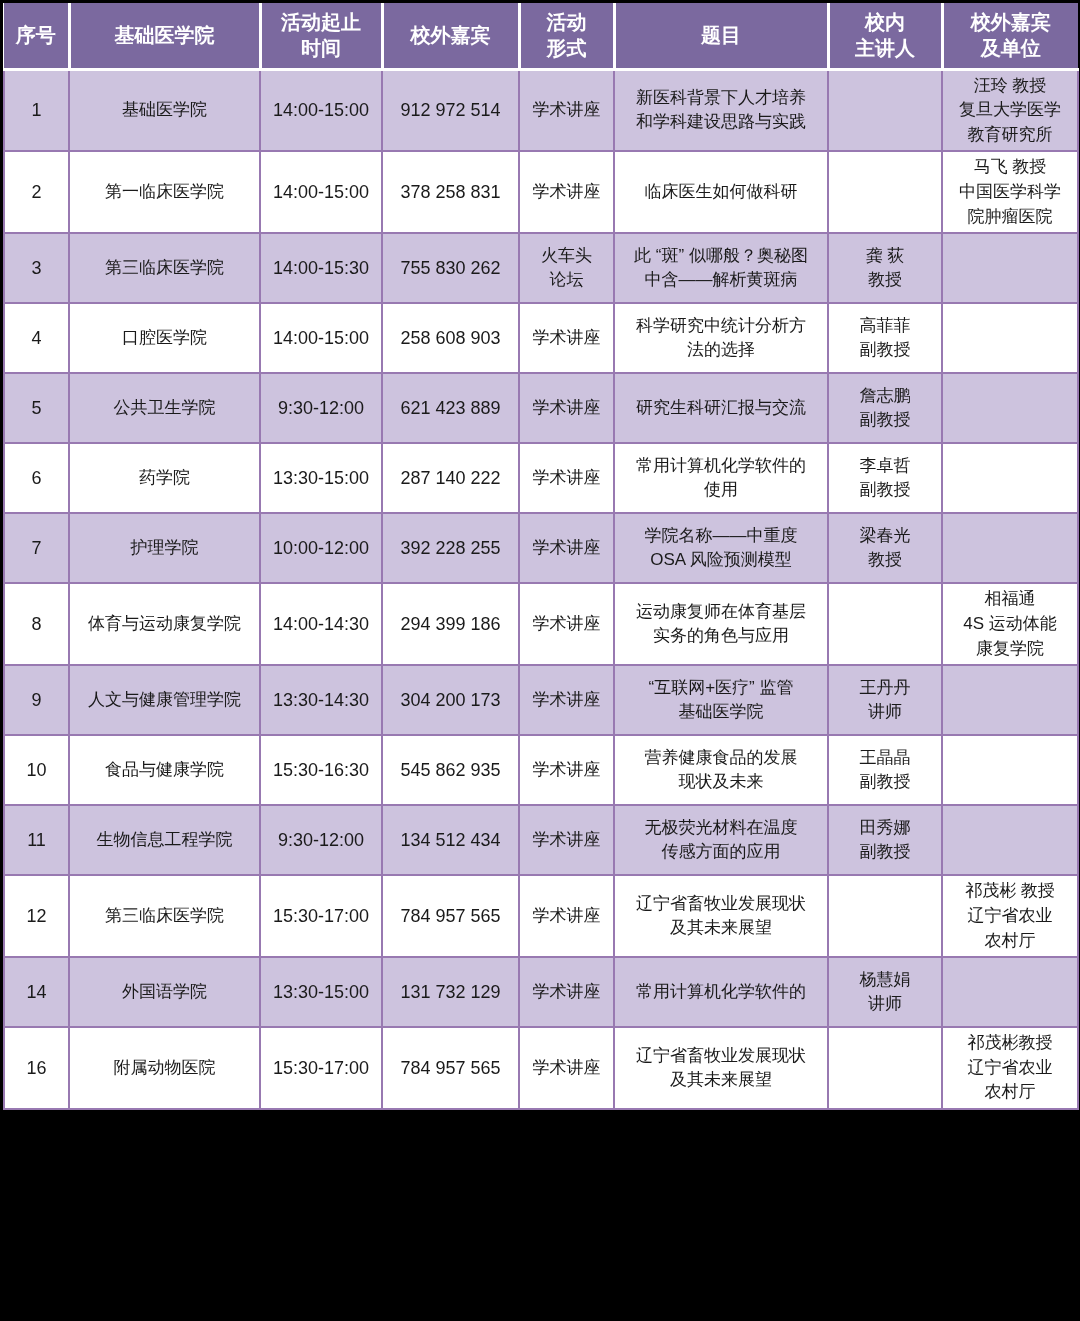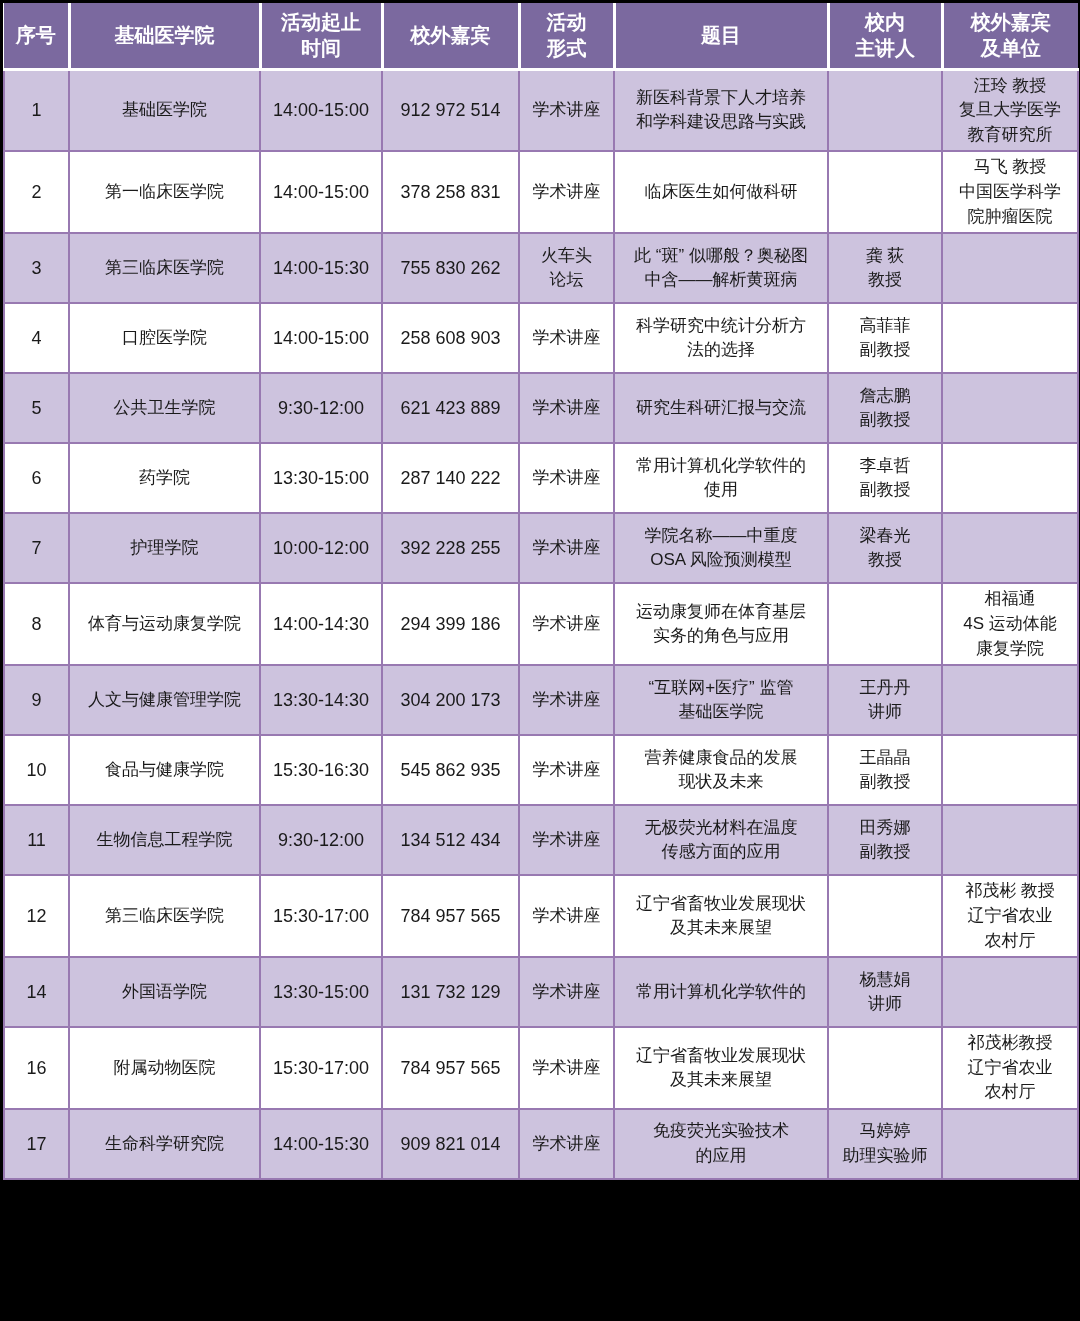--- a/index.html
+++ b/index.html
@@ -254,27 +254,15 @@
           <td class="c-time">15:30-17:00</td>
           <td class="c-meeting">784 957 565</td>
           <td class="c-format">学术讲座</td>
           <td class="c-topic">辽宁省畜牧业发展现状
 及其未来展望</td>
           <td class="c-speaker"></td>
           <td class="c-guest">祁茂彬教授
 辽宁省农业
 农村厅</td>
         </tr>
-        <tr>
-          <td class="c-serial">17</td>
-          <td class="c-college">生命科学研究院</td>
-          <td class="c-time">14:00-15:30</td>
-          <td class="c-meeting">909 821 014</td>
-          <td class="c-format">学术讲座</td>
-          <td class="c-topic">免疫荧光实验技术
-的应用</td>
-          <td class="c-speaker">马婷婷
-助理实验师</td>
-          <td class="c-guest"></td>
-        </tr>
       </tbody>
   </table>
 </div>
 
 </body></html>

